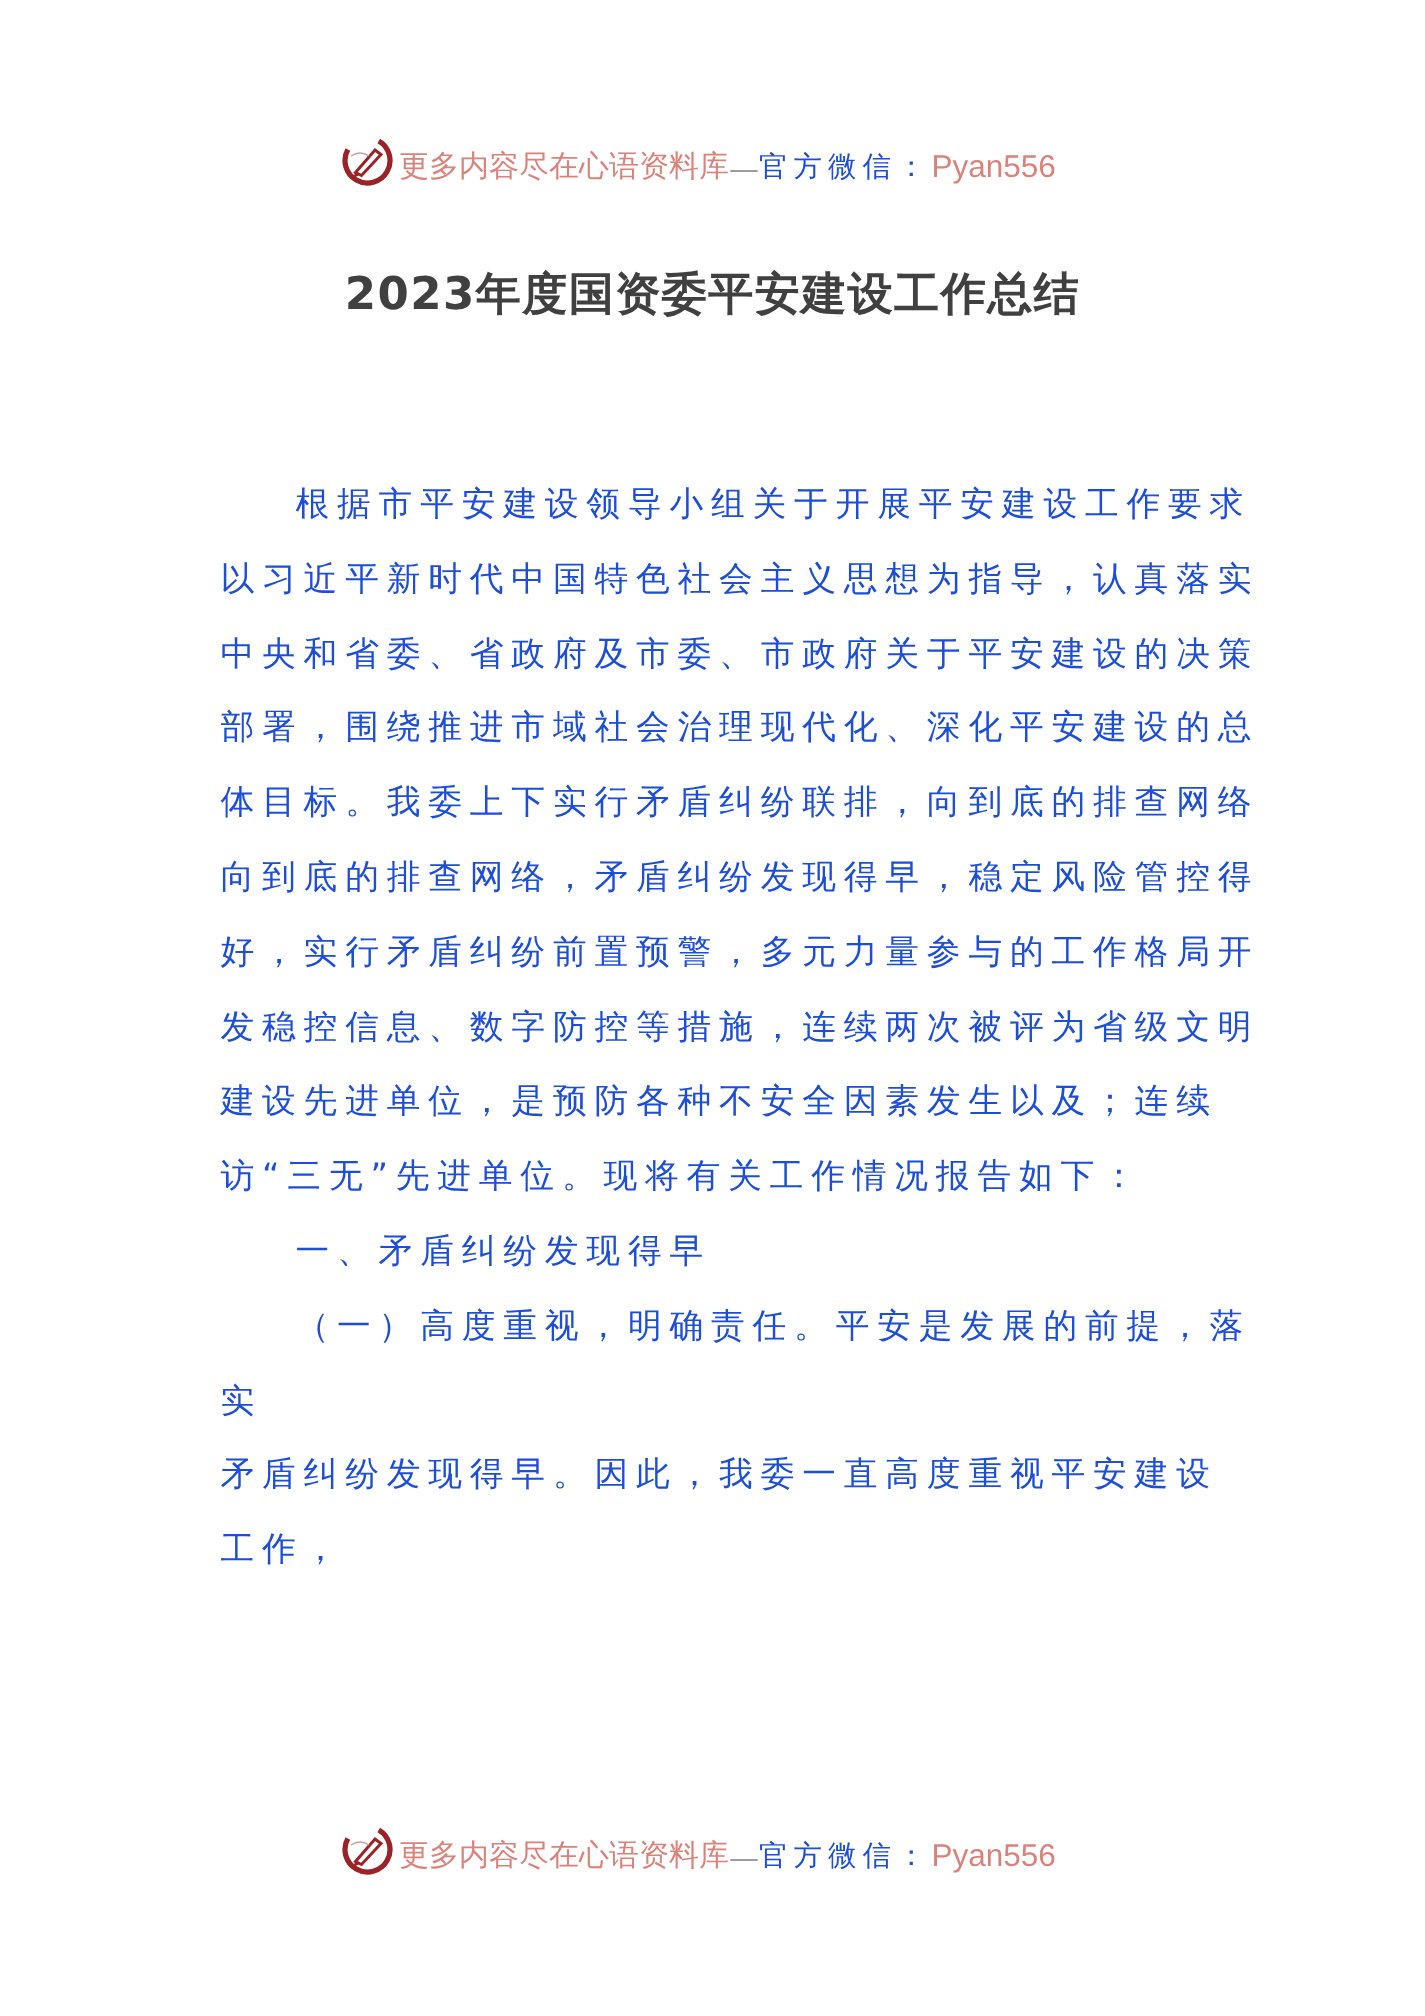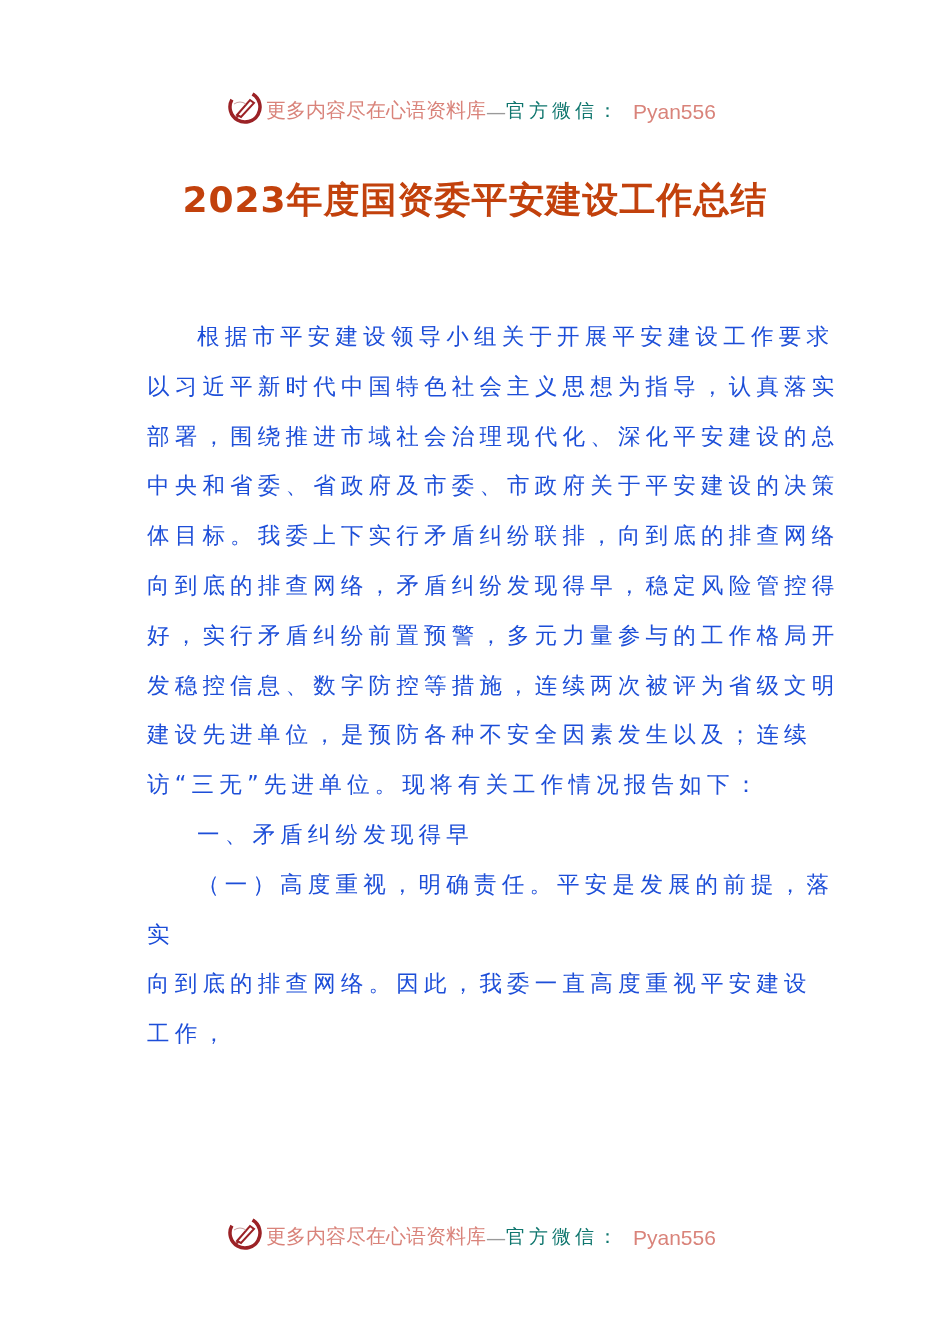--- a/index.html
+++ b/index.html
@@ -36,41 +36,41 @@
       font-family: "DejaVu Serif", serif;
       font-size: 20px;
       letter-spacing: 0px;
     }
     .wm-dash {
       color: #9a9a9a;
       font-size: 20px;
       font-family: "DejaVu Serif", serif;
     }
     .wm-gray {
-      color: #0f766e;
+      color: #1d4ed8;
       font-family: "DejaVu Serif", serif;
       font-size: 19px;
       letter-spacing: 4px;
     }
     .wm-id {
       color: #d9837a;
       font-family: "Liberation Sans", sans-serif;
       font-size: 21px;
-      margin-left: 12px;
+      margin-left: 0;
     }
     .doc-title {
       position: absolute;
       top: 176px;
       left: 0;
       width: 950px;
       text-align: center;
       font-family: "DejaVu Sans", sans-serif;
       font-weight: bold;
-      font-size: 36px;
-      color: #c2410c;
+      font-size: 30px;
+      color: #404040;
       letter-spacing: 1px;
     }
     .body-text {
       position: absolute;
       top: 312px;
       left: 147px;
       width: 660px;
       font-family: "DejaVu Sans", sans-serif;
       font-size: 22.5px;
       line-height: 49.8px;
@@ -99,32 +99,32 @@
   <span class="wm-dash">—</span>
   <span class="wm-gray">官方微信：</span>
   <span class="wm-id">Pyan556</span>
 </div>
 
 <div class="doc-title">2023年度国资委平安建设工作总结</div>
 
 <div class="body-text">
   <span class="line indent">根据市平安建设领导小组关于开展平安建设工作要求</span>
   <span class="line">以习近平新时代中国特色社会主义思想为指导，认真落实</span>
+  <span class="line">中央和省委、省政府及市委、市政府关于平安建设的决策</span>
   <span class="line">部署，围绕推进市域社会治理现代化、深化平安建设的总</span>
-  <span class="line">中央和省委、省政府及市委、市政府关于平安建设的决策</span>
   <span class="line">体目标。我委上下实行矛盾纠纷联排，向到底的排查网络</span>
   <span class="line">向到底的排查网络，矛盾纠纷发现得早，稳定风险管控得</span>
   <span class="line">好，实行矛盾纠纷前置预警，多元力量参与的工作格局开</span>
   <span class="line">发稳控信息、数字防控等措施，连续两次被评为省级文明</span>
   <span class="line">建设先进单位，是预防各种不安全因素发生以及；连续</span>
   <span class="line">访“三无”先进单位。现将有关工作情况报告如下：</span>
   <span class="line indent">一、矛盾纠纷发现得早</span>
   <span class="line indent-sm">（一）高度重视，明确责任。平安是发展的前提，落</span>
   <span class="line">实</span>
-  <span class="line">向到底的排查网络。因此，我委一直高度重视平安建设</span>
+  <span class="line">矛盾纠纷发现得早。因此，我委一直高度重视平安建设</span>
   <span class="line">工作，</span>
 </div>
 
 <div class="watermark bottom">
   <svg class="wm-logo" viewBox="0 0 34 34">
     <circle cx="17" cy="17" r="15" fill="none" stroke="#9b2226" stroke-width="3.5" stroke-dasharray="70 25" transform="rotate(-60 17 17)"></circle>
     <path d="M9 25 L22 10 L26 13 L13 27 Z" fill="#ffffff" stroke="#9b2226" stroke-width="2"></path>
     <path d="M9 25 L7 29 L11 27 Z" fill="#9b2226"></path>
     <path d="M6 14 Q12 10 18 14" fill="none" stroke="#c9a0a0" stroke-width="1"></path>
   </svg>

